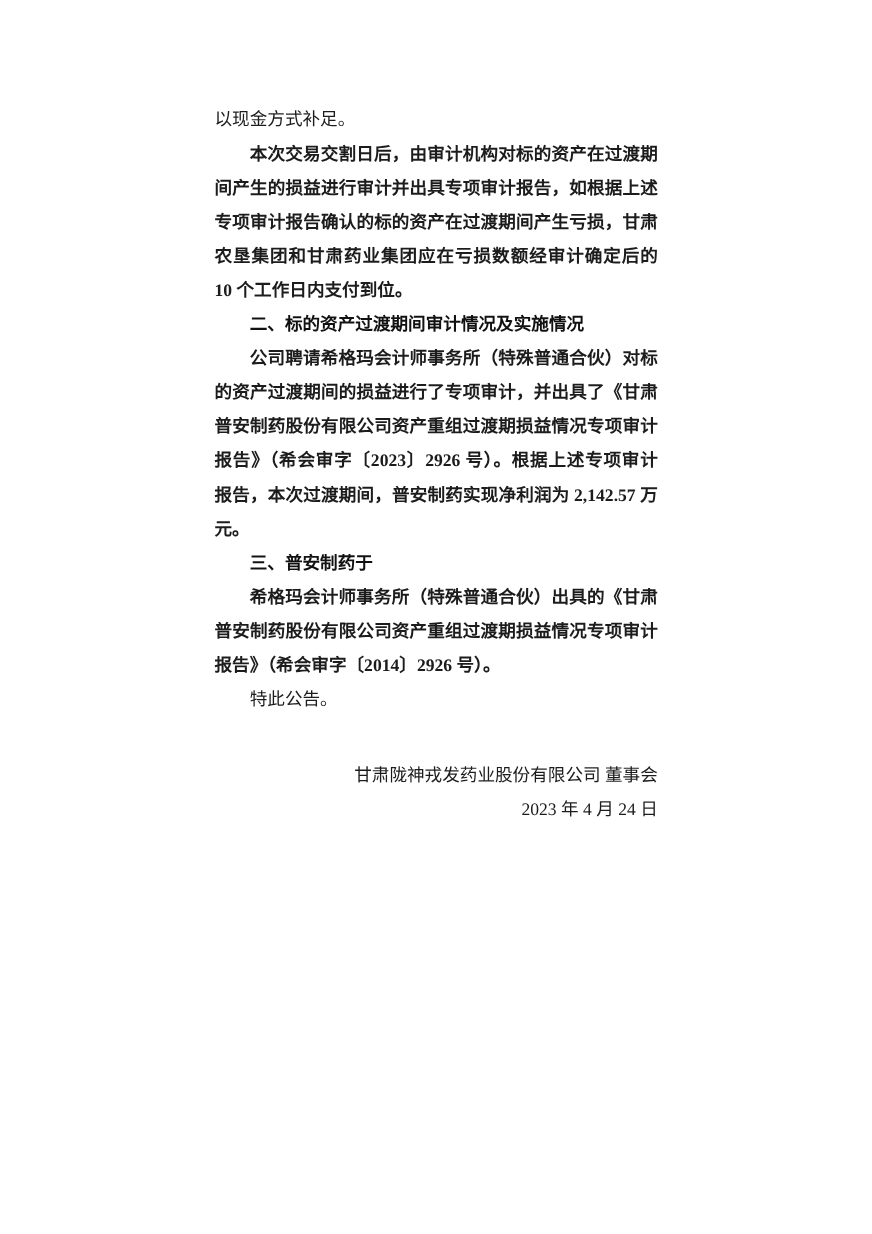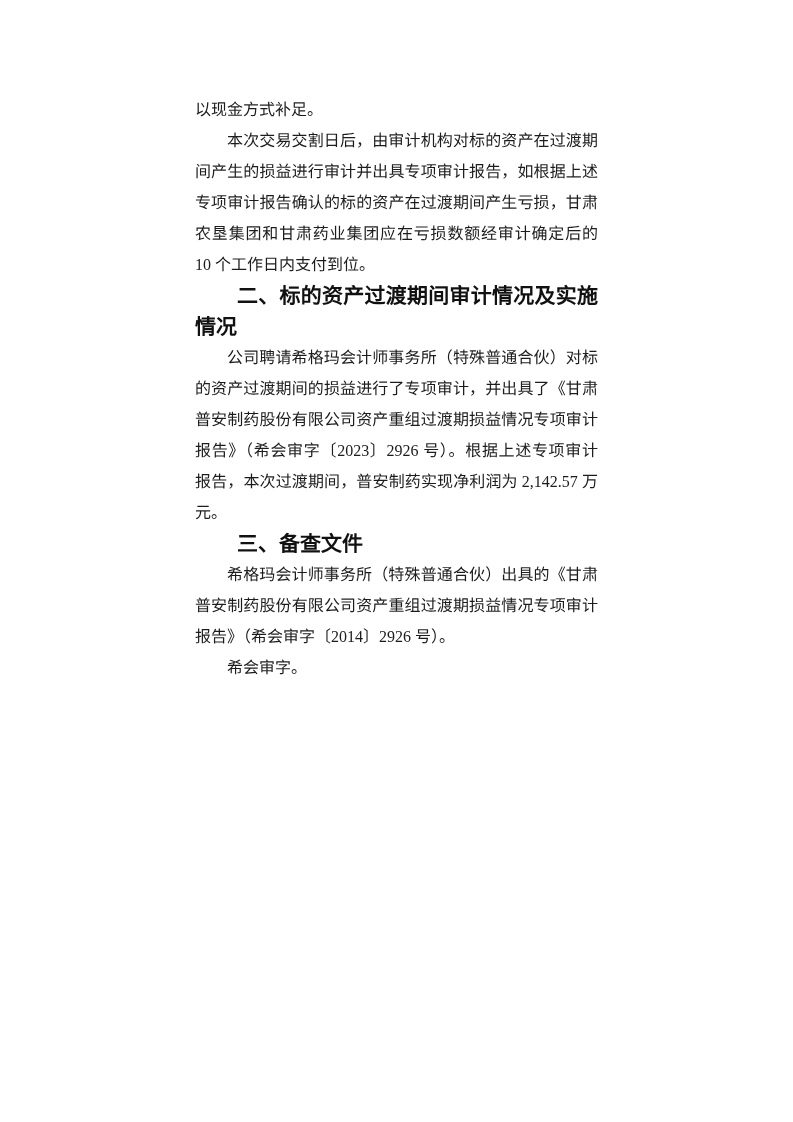--- a/index.html
+++ b/index.html
@@ -25,24 +25,25 @@
   .page p {
     margin: 0;
     text-align: justify;
     text-justify: inter-ideograph;
   }
   .fragment-line {
     text-indent: 0;
   }
   .body-para {
     text-indent: 2em;
+    font-weight: bold;
   }
   .section-heading {
     font-family: "Liberation Sans", "DejaVu Sans", sans-serif;
-    font-size: 21px;
+    font-size: 16px;
     line-height: 31px;
     font-weight: bold;
     margin: 12px 0 14px 0;
     text-indent: 2em;
     text-align: left;
     color: #111111;
   }
   .closing-line {
     text-indent: 2em;
     margin-top: 28px;
@@ -63,20 +64,24 @@
   <p class="fragment-line">以现金方式补足。</p>
 
   <p class="body-para">本次交易交割日后，由审计机构对标的资产在过渡期间产生的损益进行审计并出具专项审计报告，如根据上述专项审计报告确认的标的资产在过渡期间产生亏损，甘肃农垦集团和甘肃药业集团应在亏损数额经审计确定后的 10 个工作日内支付到位。</p>
 
 
   <p class="section-heading">二、标的资产过渡期间审计情况及实施情况</p>
 
   <p class="body-para">公司聘请希格玛会计师事务所（特殊普通合伙）对标的资产过渡期间的损益进行了专项审计，并出具了《甘肃普安制药股份有限公司资产重组过渡期损益情况专项审计报告》（希会审字〔2023〕2926 号）。根据上述专项审计报告，本次过渡期间，普安制药实现净利润为 2,142.57 万元。</p>
 
 
-  <p class="section-heading">三、备查文件</p>
+  <p class="section-heading">三、普安制药于</p>
 
   <p class="body-para">希格玛会计师事务所（特殊普通合伙）出具的《甘肃普安制药股份有限公司资产重组过渡期损益情况专项审计报告》（希会审字〔2014〕2926 号）。</p>
 
-  <p class="closing-line">希会审字。</p>
+  <p class="closing-line">特此公告。</p>
 
+  <div class="signature-block">
+    <p>甘肃陇神戎发药业股份有限公司  董事会</p>
+    <p>2023 年 4 月 24 日</p>
+  </div>
 
 </div>
 
 </body></html>

